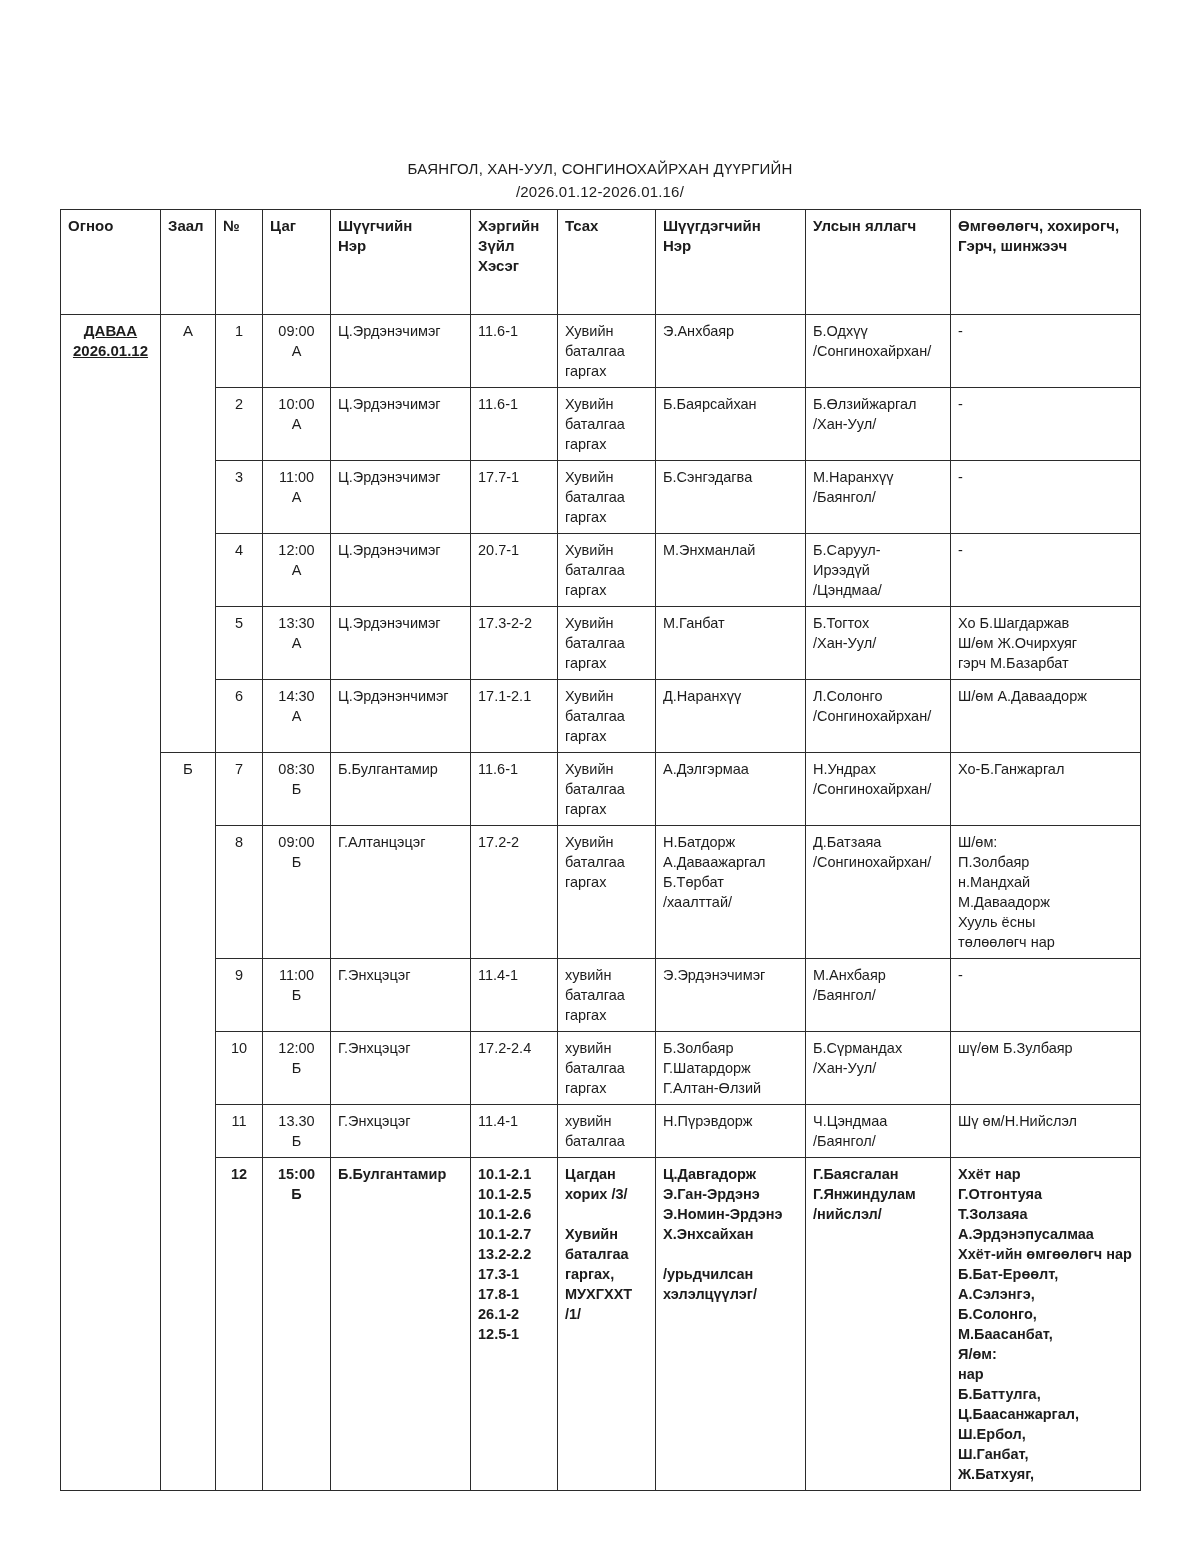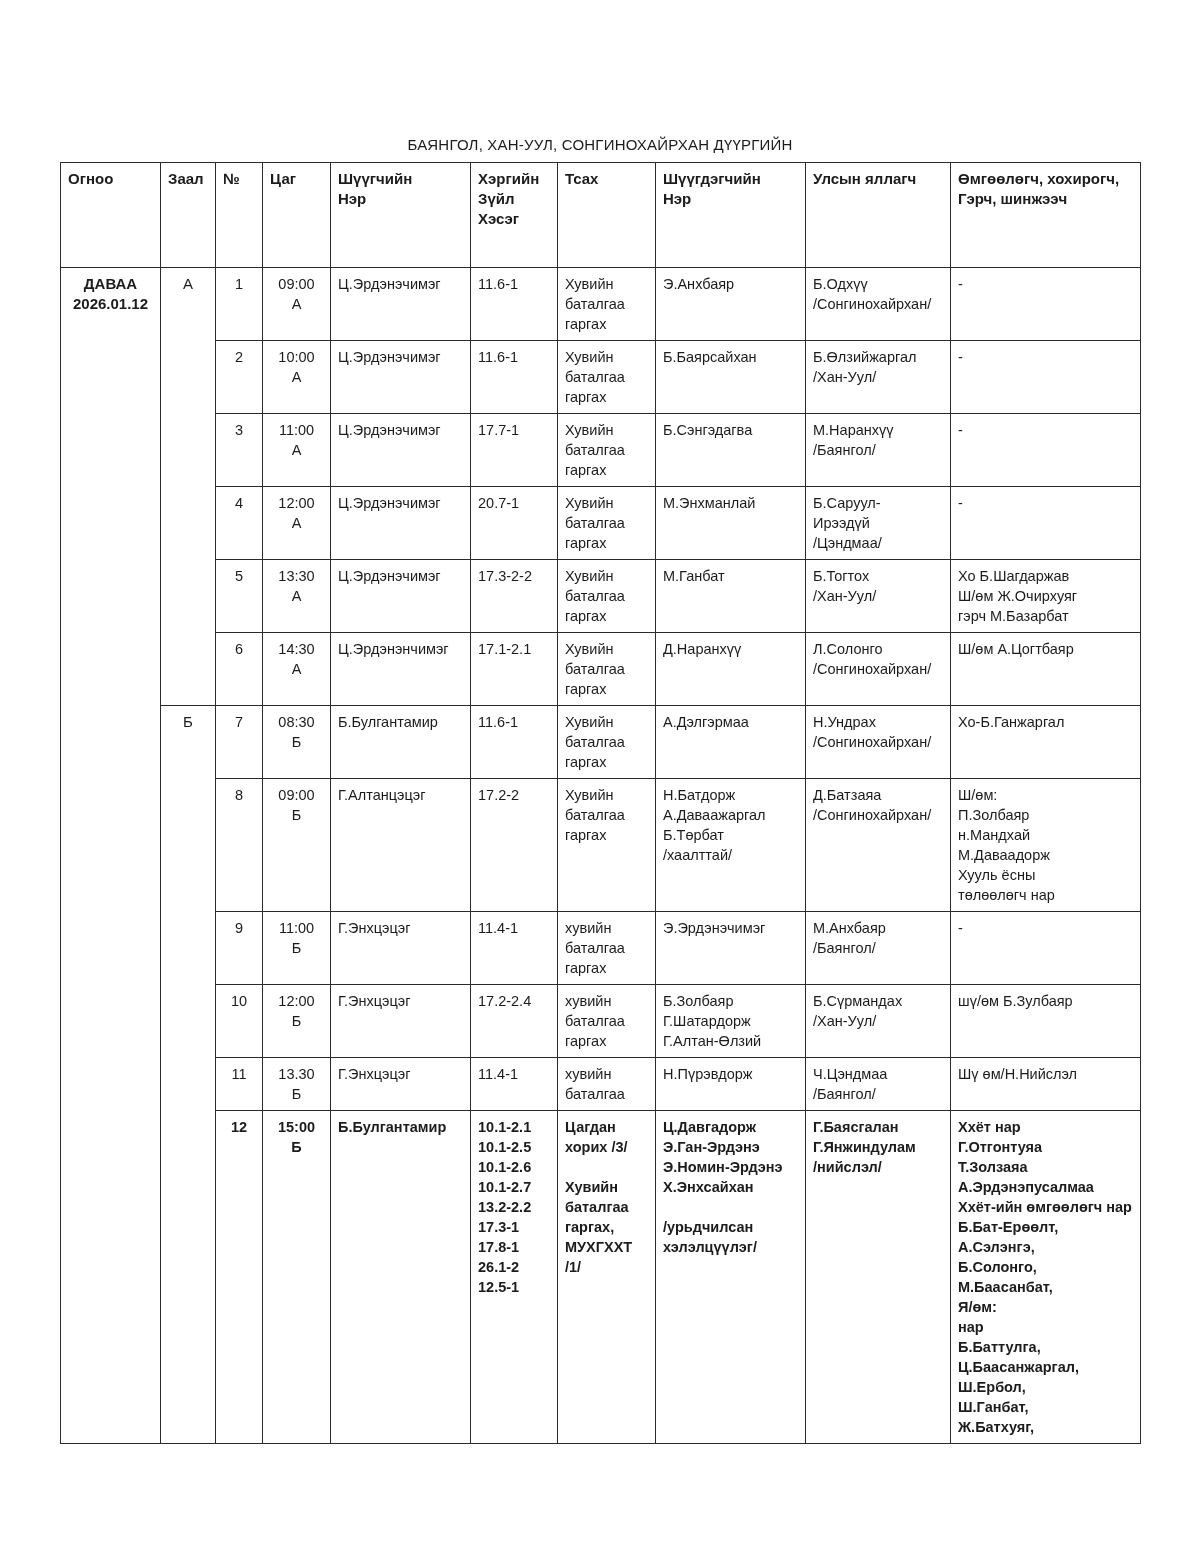--- a/index.html
+++ b/index.html
@@ -16,20 +16,21 @@
     position: relative;
     box-sizing: border-box;
   }
   .doc-title {
     padding-top: 133px;
     text-align: center;
     font-size: 15px;
     line-height: 23px;
     font-weight: 400;
     letter-spacing: 0.2px;
+    margin-top: 24px;
   }
   .doc-title div { white-space: pre-line; }
   .schedule-wrap {
     margin: 6px auto 0 auto;
     width: 1080px;
   }
   table.schedule {
     border-collapse: collapse;
     table-layout: fixed;
     width: 1080px;
@@ -51,35 +52,37 @@
     font-size: 15px;
   }
   th.c-date, th.c-no { text-align: center; }
   td.cell-no, td.cell-time { text-align: center; }
   td.cell-date {
     font-weight: bold;
     text-align: center;
     vertical-align: middle;
     font-size: 15px;
     line-height: 22px;
+    text-decoration: underline;
   }
   td.cell-hall {
     text-align: center;
     vertical-align: middle;
     font-size: 15px;
   }
   tr.r-last td { height: 318px; font-weight: bold; }
 </style>
 </head>
 <body>
 
 <div class="page">
 
   <div class="doc-title">
     <div>БАЯНГОЛ, ХАН-УУЛ, СОНГИНОХАЙРХАН ДҮҮРГИЙН</div>
+    <div>/2026.01.12-2026.01.16/</div>
   </div>
 
   <div class="schedule-wrap">
     <table class="schedule">
       <colgroup>
         <col style="width:100px">
           <col style="width:55px">
           <col style="width:47px">
           <col style="width:68px">
         <col style="width:140px">
@@ -190,21 +193,21 @@
           <td class="cell-time">14:30
 А</td>
           <td>Ц.Эрдэнэнчимэг</td>
           <td>17.1-2.1</td>
           <td>Хувийн
 баталгаа
 гаргах</td>
           <td>Д.Наранхүү</td>
           <td>Л.Солонго
 /Сонгинохайрхан/</td>
-          <td>Ш/өм А.Цогтбаяр</td>
+          <td>Ш/өм А.Даваадорж</td>
         </tr>
         <tr>
           <td class="cell-hall" rowspan="6">Б</td>
           <td class="cell-no">7</td>
           <td class="cell-time">08:30
 Б</td>
           <td>Б.Булгантамир</td>
           <td>11.6-1</td>
           <td>Хувийн
 баталгаа

